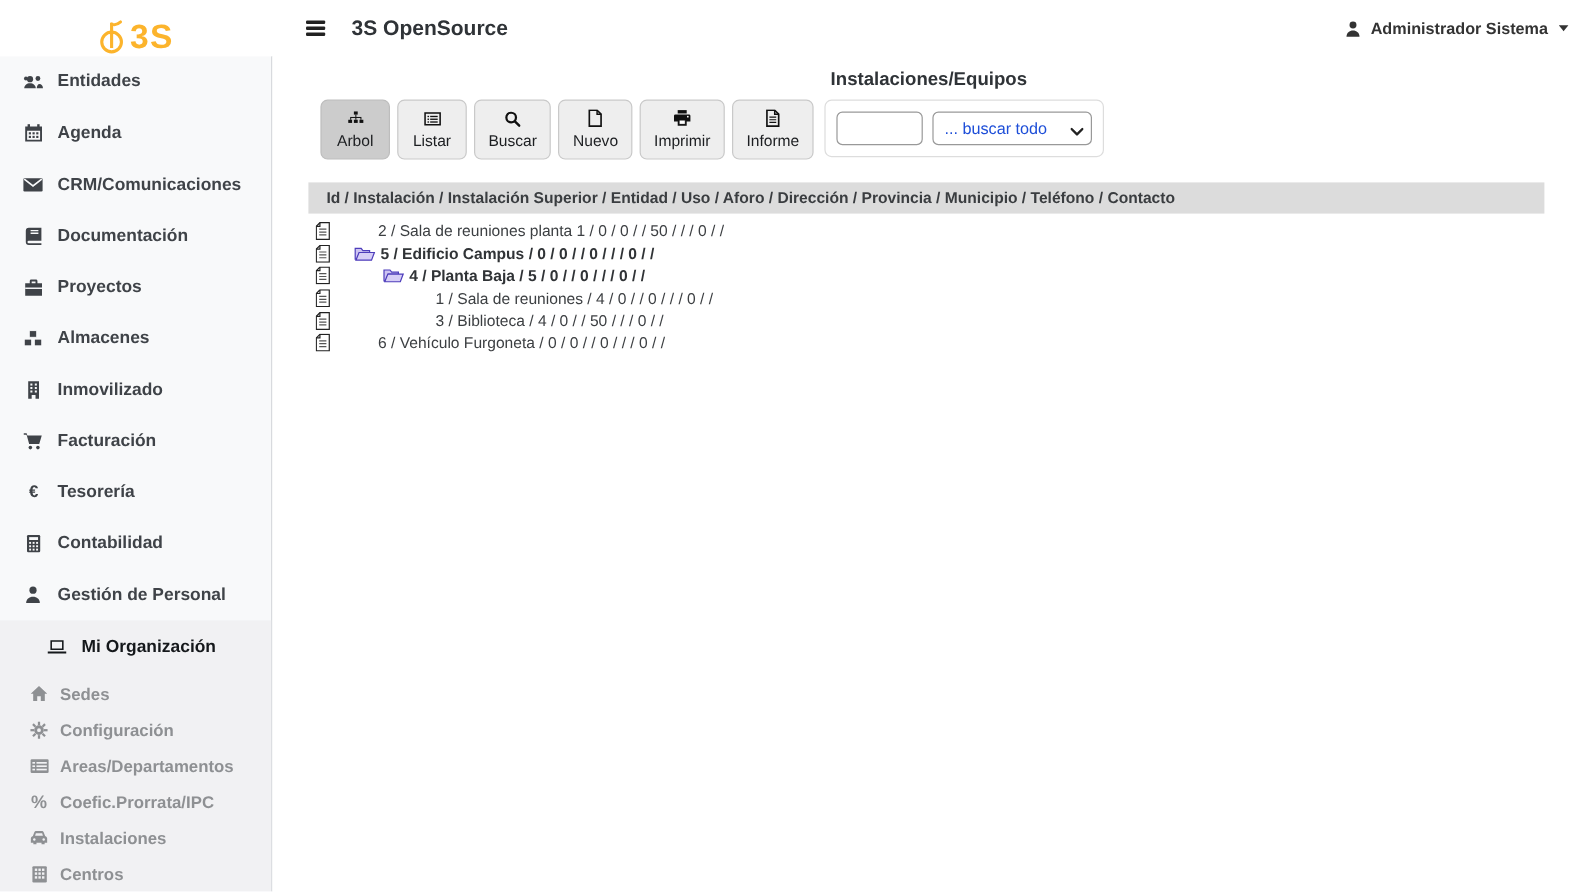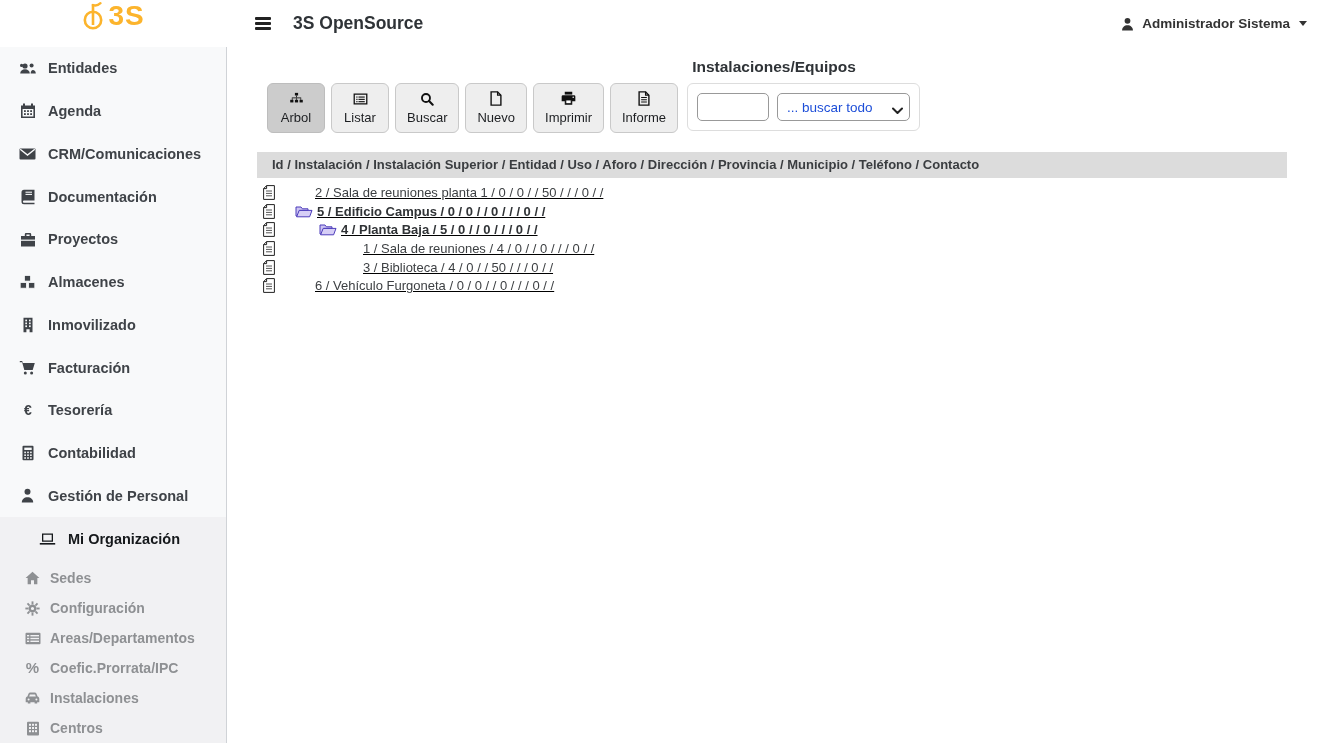--- a/index.html
+++ b/index.html
@@ -1,21 +1,21 @@
 <!DOCTYPE html>
 <html><head>
 <meta charset="utf-8">
 <style>
   * { margin:0; padding:0; box-sizing:border-box; }
   html,body { width:1321px; height:743px; }
   body { font-family:"Liberation Sans", sans-serif; background:#fff; overflow:hidden; position:relative; }
 
   
   .topbar { position:absolute; top:0; left:0; width:1321px; height:47px; background:#fff; display:flex; align-items:center; }
-  .brand { width:227px; height:47px; display:flex; align-items:flex-start; justify-content:center; gap:2px; }
+  .brand { width:227px; height:47px; display:flex; align-items:flex-end; justify-content:center; gap:2px; }
   .brand-text { font-size:28px; font-weight:bold; color:#fcb42c; letter-spacing:1px; }
   .topbar-main { flex:1; height:47px; display:flex; align-items:center; padding:0 14px; }
   .hamburger { width:16px; height:13px; display:flex; flex-direction:column; justify-content:space-between; cursor:pointer; margin-left:14px; }
   .hamburger span { display:block; height:3px; background:#222; border-radius:1px; }
   .app-title { font-size:17.5px; font-weight:bold; color:#2f3337; margin-left:22px; }
   .user-menu { margin-left:auto; display:flex; align-items:center; gap:7px; font-weight:bold; font-size:13.5px; color:#333; cursor:pointer; }
   .caret-down { width:0; height:0; border-left:4px solid transparent; border-right:4px solid transparent; border-top:5px solid #333; margin-left:2px; }
 
   
   .sidebar { position:absolute; top:47px; left:0; width:227px; bottom:0; background:#f8f9fa; border-right:1px solid #d0d3d7; display:flex; flex-direction:column; }
@@ -39,21 +39,21 @@
   .search-panel { margin-left:3px; height:48px; border:1px solid #ddd; border-radius:6px; background:#fff; display:flex; align-items:center; padding:0 9px; gap:8px; }
   .search-input { width:72px; height:28px; border:1px solid #999; border-radius:5px; padding:0 6px; font-size:13px; font-family:"Liberation Sans",sans-serif; }
   .sel-wrap { position:relative; width:133px; height:28px; }
   .sel-wrap select { width:100%; height:100%; border:1px solid #999; border-radius:5px; background:#fff; font-size:13.5px; color:#1d4ed8;
                      padding:0 24px 0 9px; appearance:none; -webkit-appearance:none; font-family:Liberation Sans, sans-serif; cursor:pointer; }
   .sel-chevron { position:absolute; right:7px; top:8px; pointer-events:none; color:#222; }
 
   .table-header { margin:19px 34px 0 30px; background:#dcdcdc; height:26px; line-height:26px; padding-left:15px;
                   font-weight:bold; font-size:13px; color:#3a3d40; white-space:nowrap; overflow:hidden; }
 
-  .tree { margin:5px 12px 0 36px;text-decoration:underline; }
+  .tree { margin:5px 12px 0 36px; }
   .tree-row { display:flex; align-items:center; height:18.7px; font-size:13px; color:#3c3f42; cursor:pointer; white-space:nowrap; }
   .tree-row.bold { font-weight:bold; color:#303336; }
   .doc-icon { width:12px; height:15px; display:flex; flex:0 0 12px; }
   .sp { display:inline-block; height:1px; flex:0 0 auto; }
   .sp-0f { width:20px; } 
   .sp-0  { width:40px; } 
   .sp-1f { width:44px; } 
   .sp-2  { width:88px; } 
   .folder-icon { width:18px; height:13px; margin-right:4px; display:flex; flex:0 0 18px; }
 </style>

